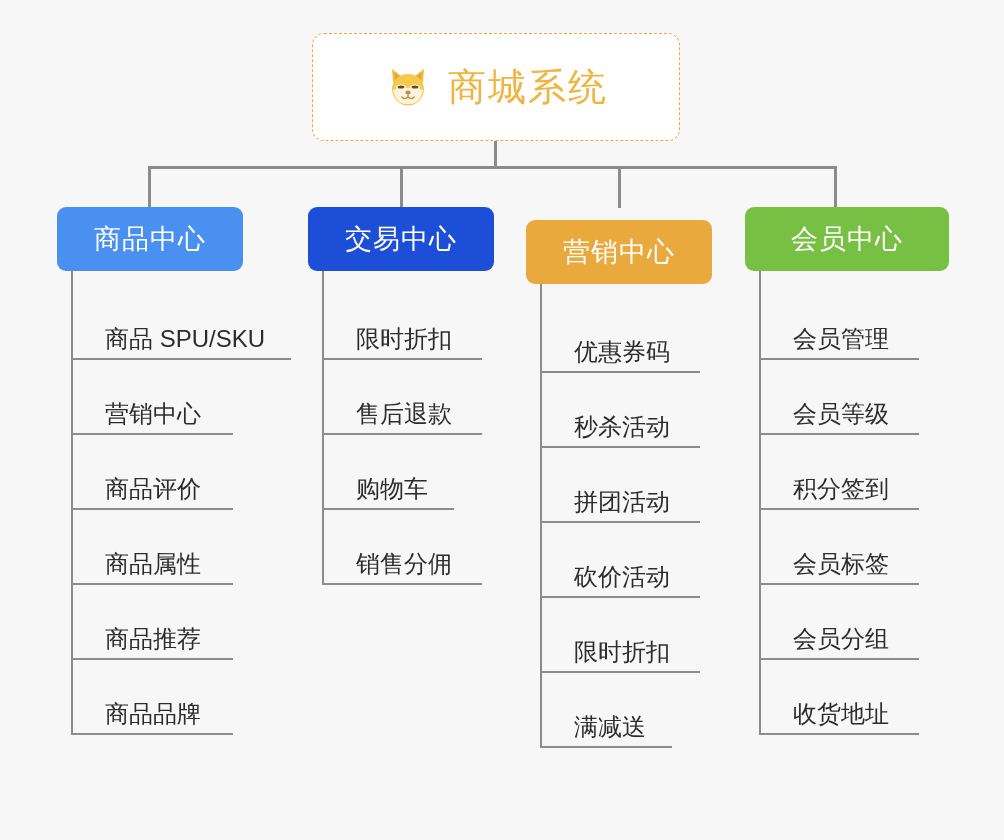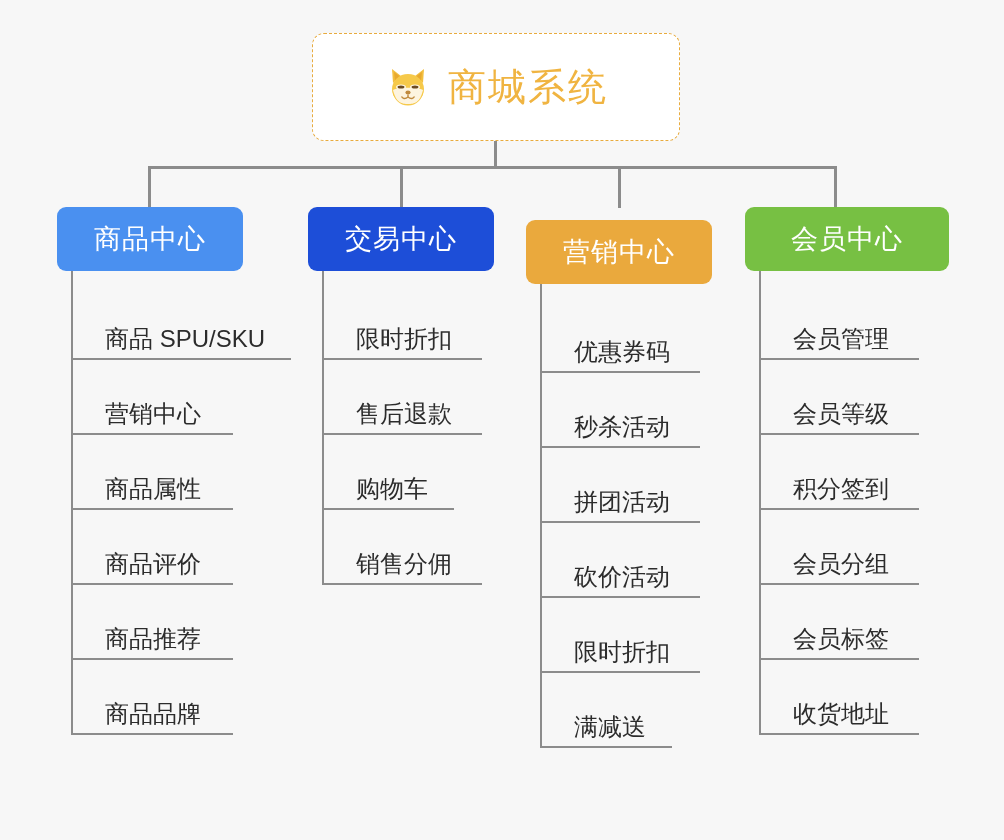--- a/index.html
+++ b/index.html
@@ -197,25 +197,25 @@
     <div class="leaf-list">
       <div class="leaf-item">
         <span class="leaf-label">商品 SPU/SKU</span>
         <span class="leaf-rule"></span>
       </div>
       <div class="leaf-item short">
         <span class="leaf-label">营销中心</span>
         <span class="leaf-rule"></span>
       </div>
       <div class="leaf-item short">
+        <span class="leaf-label">商品评价</span>
+        <span class="leaf-rule"></span>
+      </div>
+      <div class="leaf-item short">
         <span class="leaf-label">商品属性</span>
-        <span class="leaf-rule"></span>
-      </div>
-      <div class="leaf-item short">
-        <span class="leaf-label">商品评价</span>
         <span class="leaf-rule"></span>
       </div>
       <div class="leaf-item short">
         <span class="leaf-label">商品推荐</span>
         <span class="leaf-rule"></span>
       </div>
       <div class="leaf-item short">
         <span class="leaf-label">商品品牌</span>
         <span class="leaf-rule"></span>
       </div>
@@ -289,27 +289,27 @@
       </div>
       <div class="leaf-item">
         <span class="leaf-label">会员等级</span>
         <span class="leaf-rule"></span>
       </div>
       <div class="leaf-item">
         <span class="leaf-label">积分签到</span>
         <span class="leaf-rule"></span>
       </div>
       <div class="leaf-item">
+        <span class="leaf-label">会员标签</span>
+        <span class="leaf-rule"></span>
+      </div>
+      <div class="leaf-item">
         <span class="leaf-label">会员分组</span>
         <span class="leaf-rule"></span>
       </div>
       <div class="leaf-item">
-        <span class="leaf-label">会员标签</span>
-        <span class="leaf-rule"></span>
-      </div>
-      <div class="leaf-item">
         <span class="leaf-label">收货地址</span>
         <span class="leaf-rule"></span>
       </div>
     </div>
   </div>
 
 </div>
 
 </body></html>

